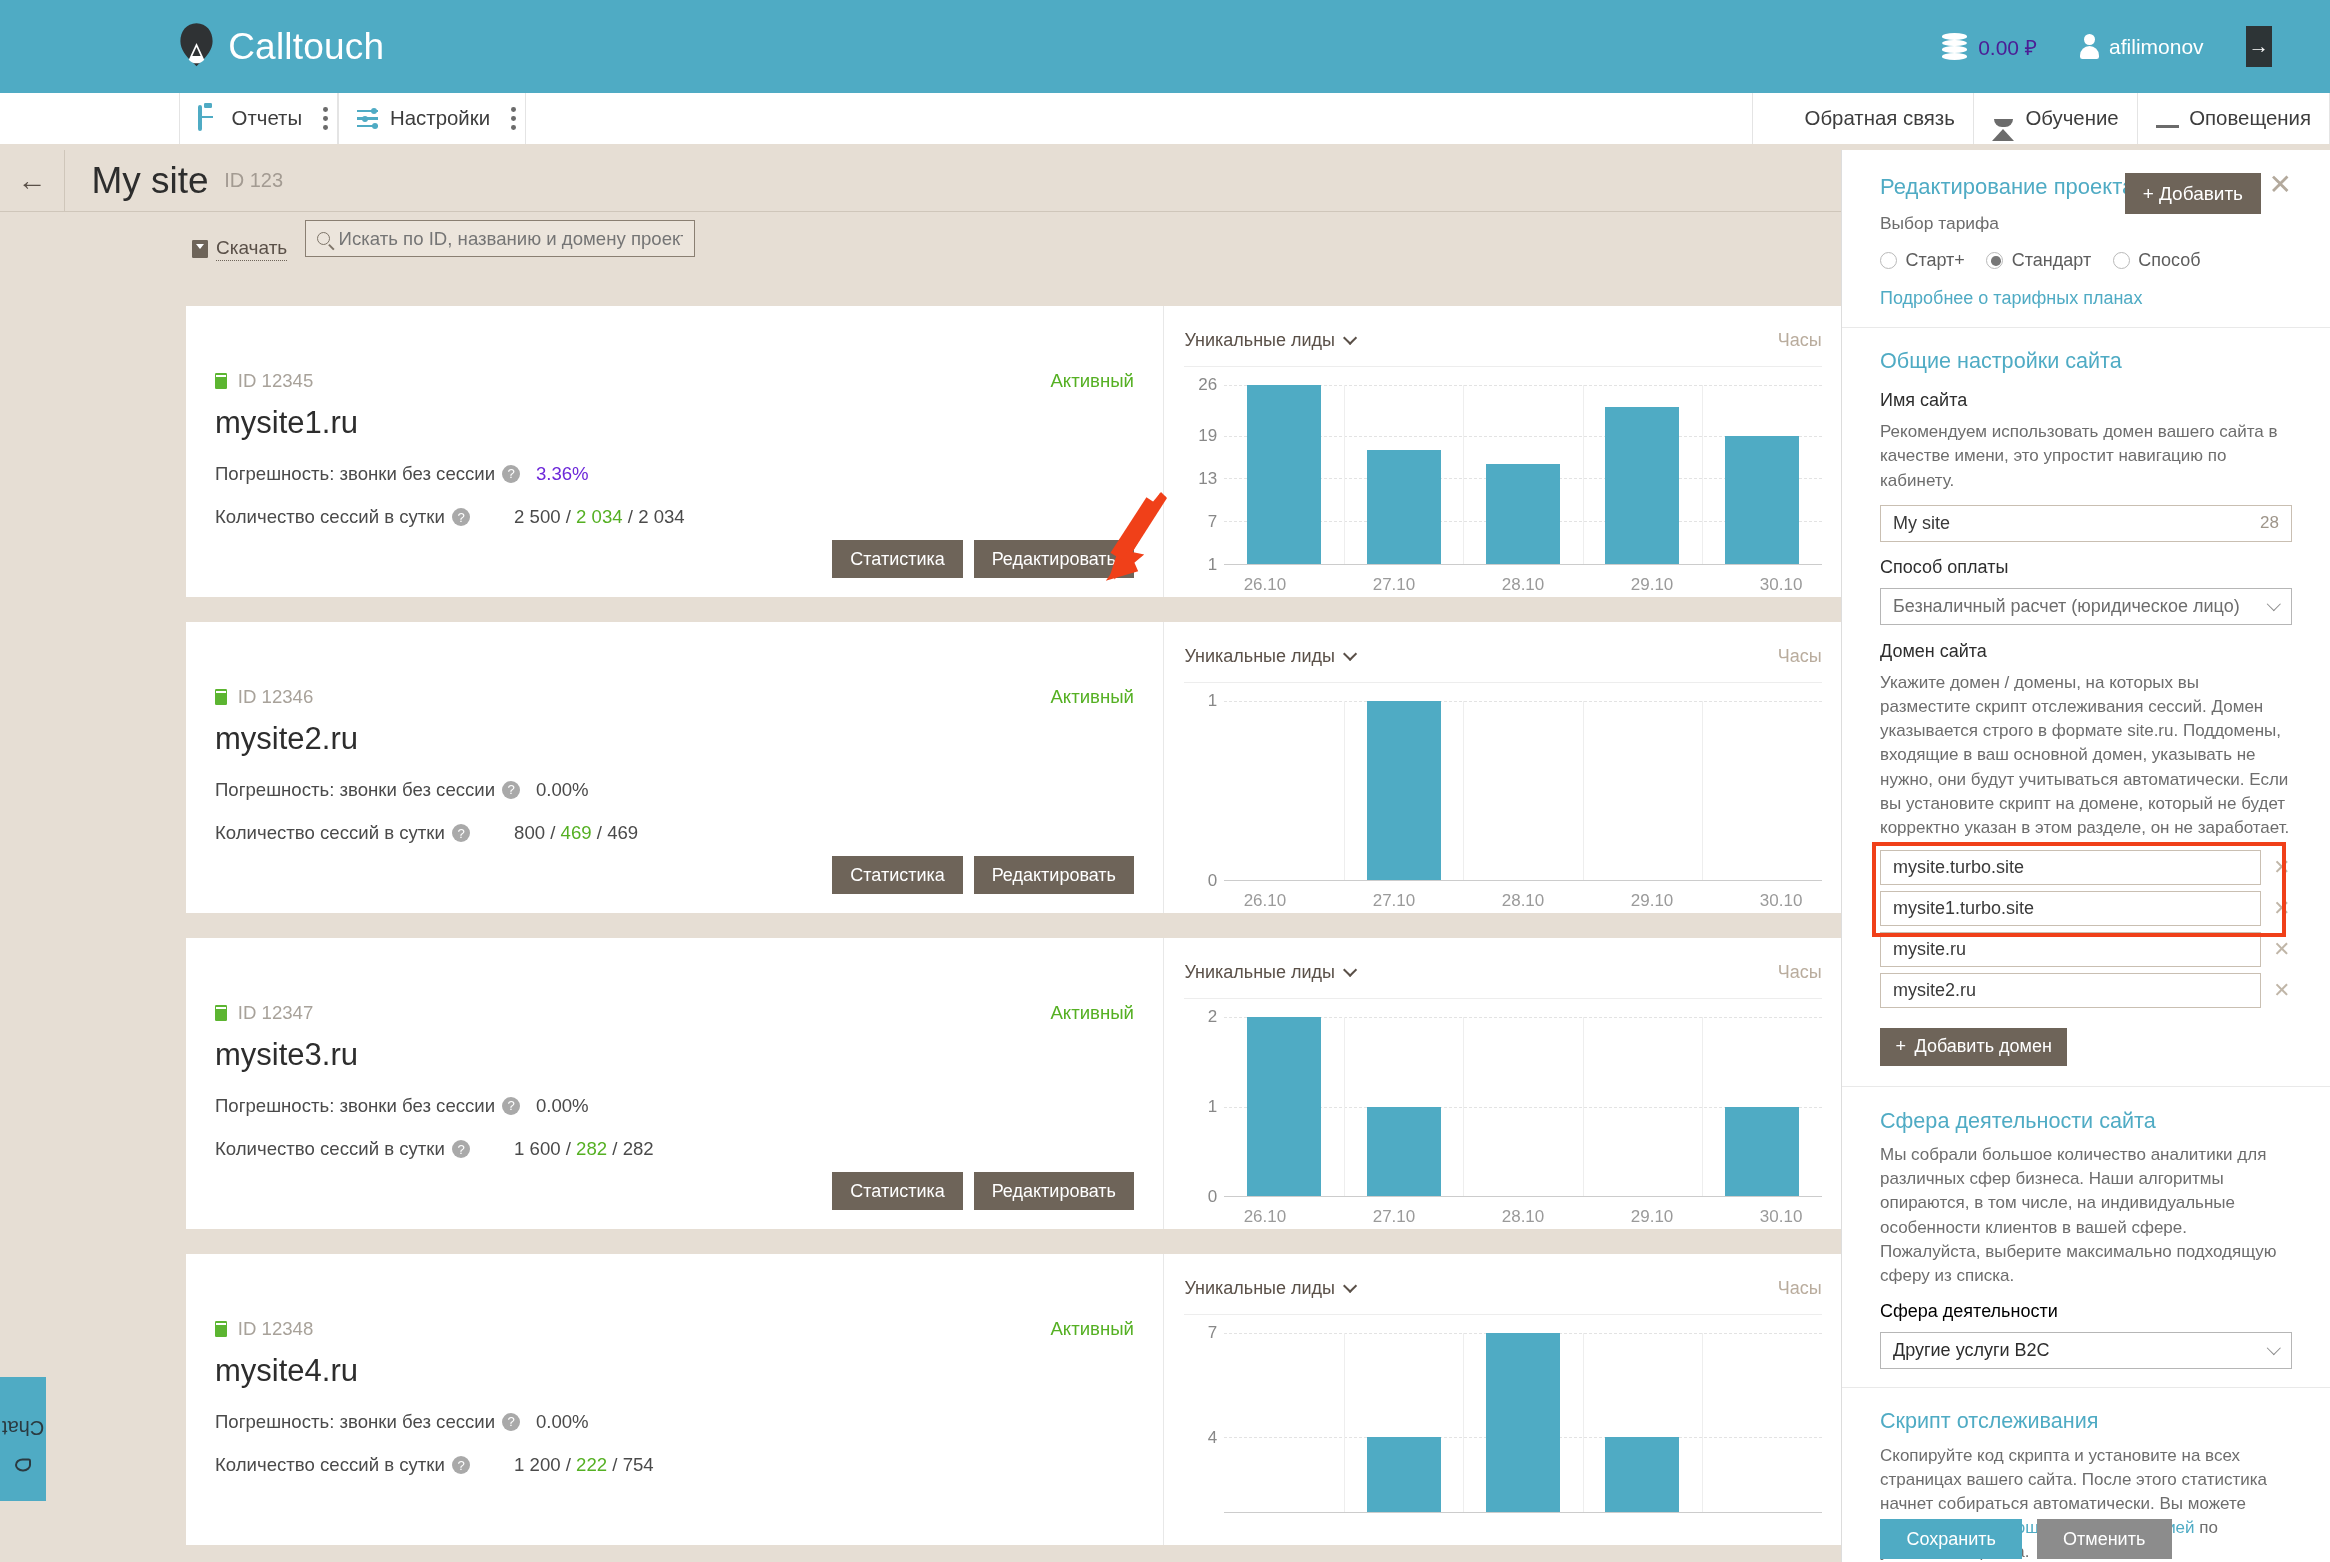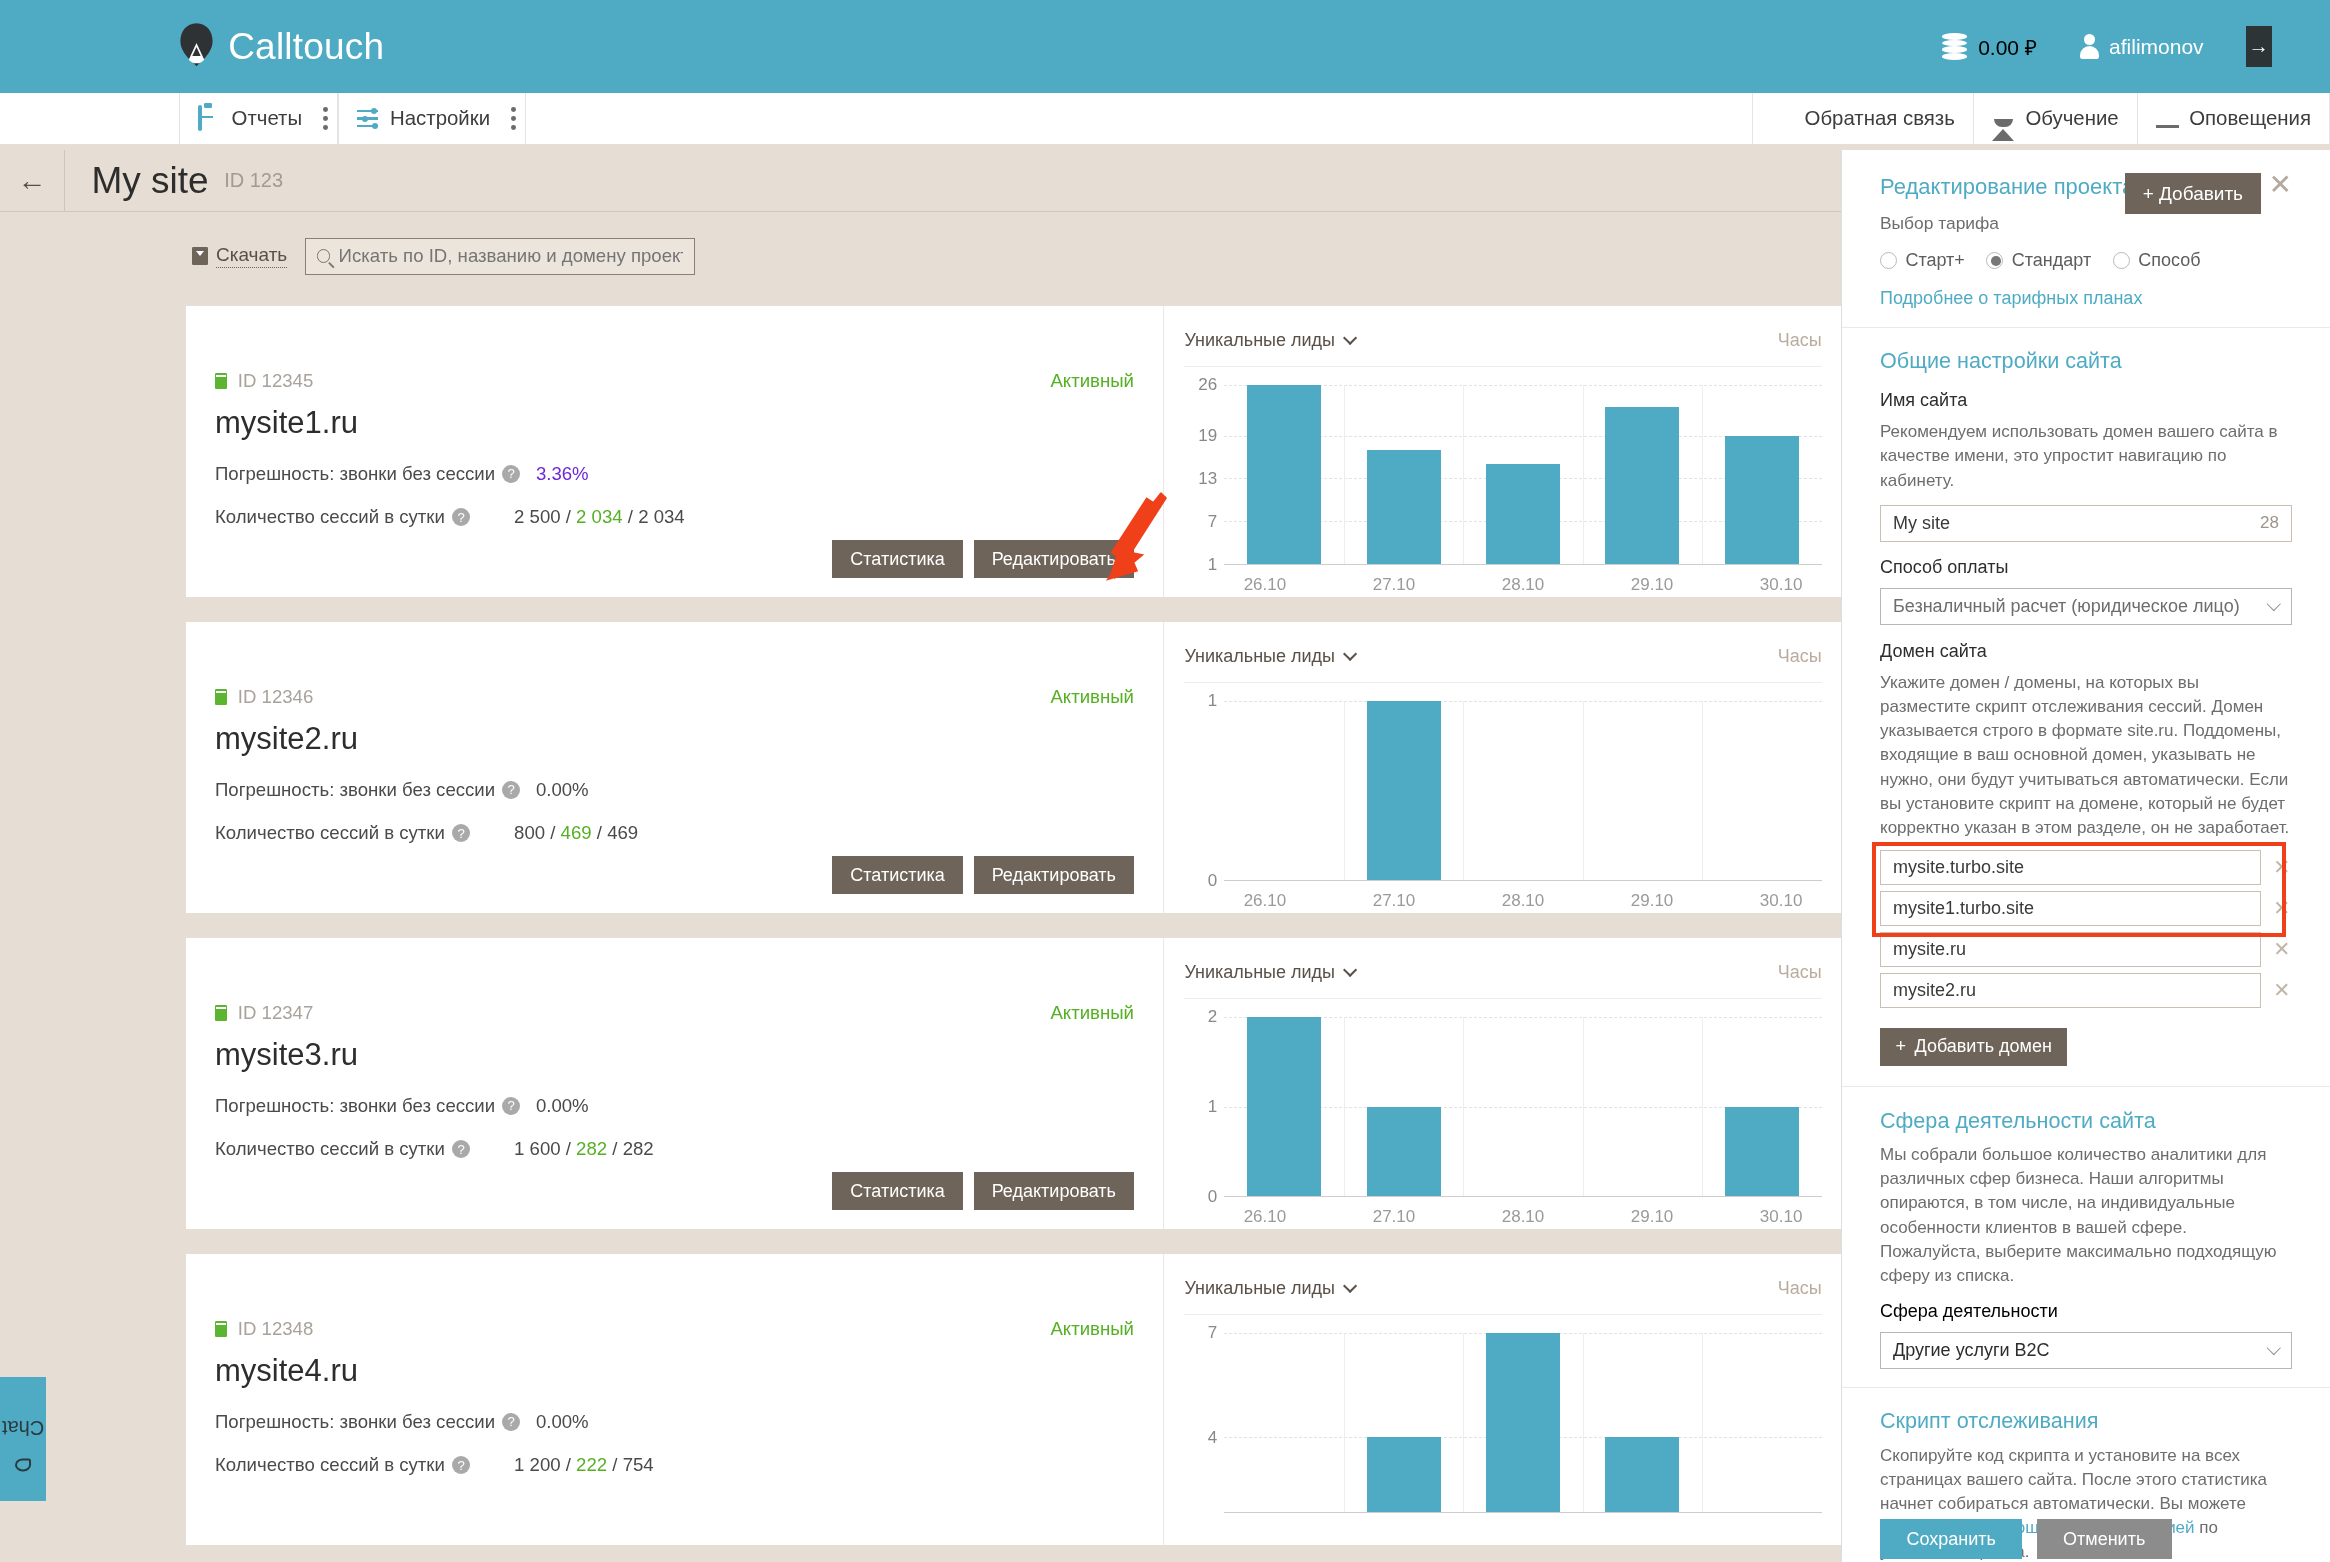--- a/index.html
+++ b/index.html
@@ -18,21 +18,21 @@
     display: flex; align-items: center;
   }
   .logo-wrap { display: flex; align-items: center; margin-left: 178px; gap: 13.2px; }
   .logo-mark { width: 37px; height: 47px; position: relative; }
   .logo-text { color: #fff; font-size: 37px; letter-spacing: 0.2px; }
 
   .topbar-right {
     position: absolute; right: 58px; top: 0; height: 93px;
     display: flex; align-items: center; gap: 42px;
   }
-  .balance { display: flex; align-items: center; gap: 10.8px; color:#000000; font-size: 21px; }
+  .balance { display: flex; align-items: center; gap: 10.8px; color:#4c1d95; font-size: 21px; }
   .coins { width: 25px; height: 26.4px; position: relative; }
   .coins i { position:absolute; left:0; width:25px; height:6.6px; border-radius:50%;
              background:#fff; }
   .user-block { display:flex; align-items:center; gap: 9.6px; }
   .user-icon { width: 20.4px; height: 25px; position: relative; }
   .user-icon .head { position:absolute; left:4.8px; top:0; width:10.8px; height:10.8px;
                      border-radius:50%; background:#fff; }
   .user-icon .body { position:absolute; left:0.6px; top:12px; width:19px; height:13.2px;
                      border-radius:9.6px 9.6px 2.4px 2.4px; background:#fff; }
   .user-name { color:#fff; font-size:21px; }
@@ -88,22 +88,22 @@
               height:62px; }
   .page-title { font-size:37px; color:#2d2d2d; margin-left:26.4px; font-weight:400; }
   .page-id { font-size:20px; color:#a39b92; margin-left:15.6px; }
   .btn-add-top {
     position:absolute; right:69px; top:173px; background:#6e6459; color:#fff;
     font-size:19px; padding:9.6px 18px; display:flex; align-items:center; gap:9.6px;
     white-space:nowrap; z-index:2;
   }
 
   
-  .toolbar { position:absolute; left:0; top:227px; width:1841px; height:58px; display:flex;
-             align-items:center; }
+  .toolbar { position:absolute; left:0; top:220px; width:1841px; height:58px; display:flex;
+             }
   .download { display:flex; align-items:center; gap:8.4px; margin-left:192px;
               font-size:19px; color:#5a5048; }
   .dl-ico { width:15.6px; height:18px; background:#6e6459; position:relative;
             border-radius:1.2px; }
   .dl-ico:after{content:"";position:absolute;left:3.6px;top:3.6px;width:0;height:0;
             border-left:4.2px solid transparent;border-right:4.2px solid transparent;
             border-top:5.4px solid #fff;}
   .dl-label { border-bottom:1.2px dotted #6e6459; padding-bottom:1.8px; }
   .search-box { margin-left:18px; width:390px; height:37px; border:1.2px solid #8a7f72;
                 background:#ece5dc; display:flex; align-items:center; gap:8.4px;

